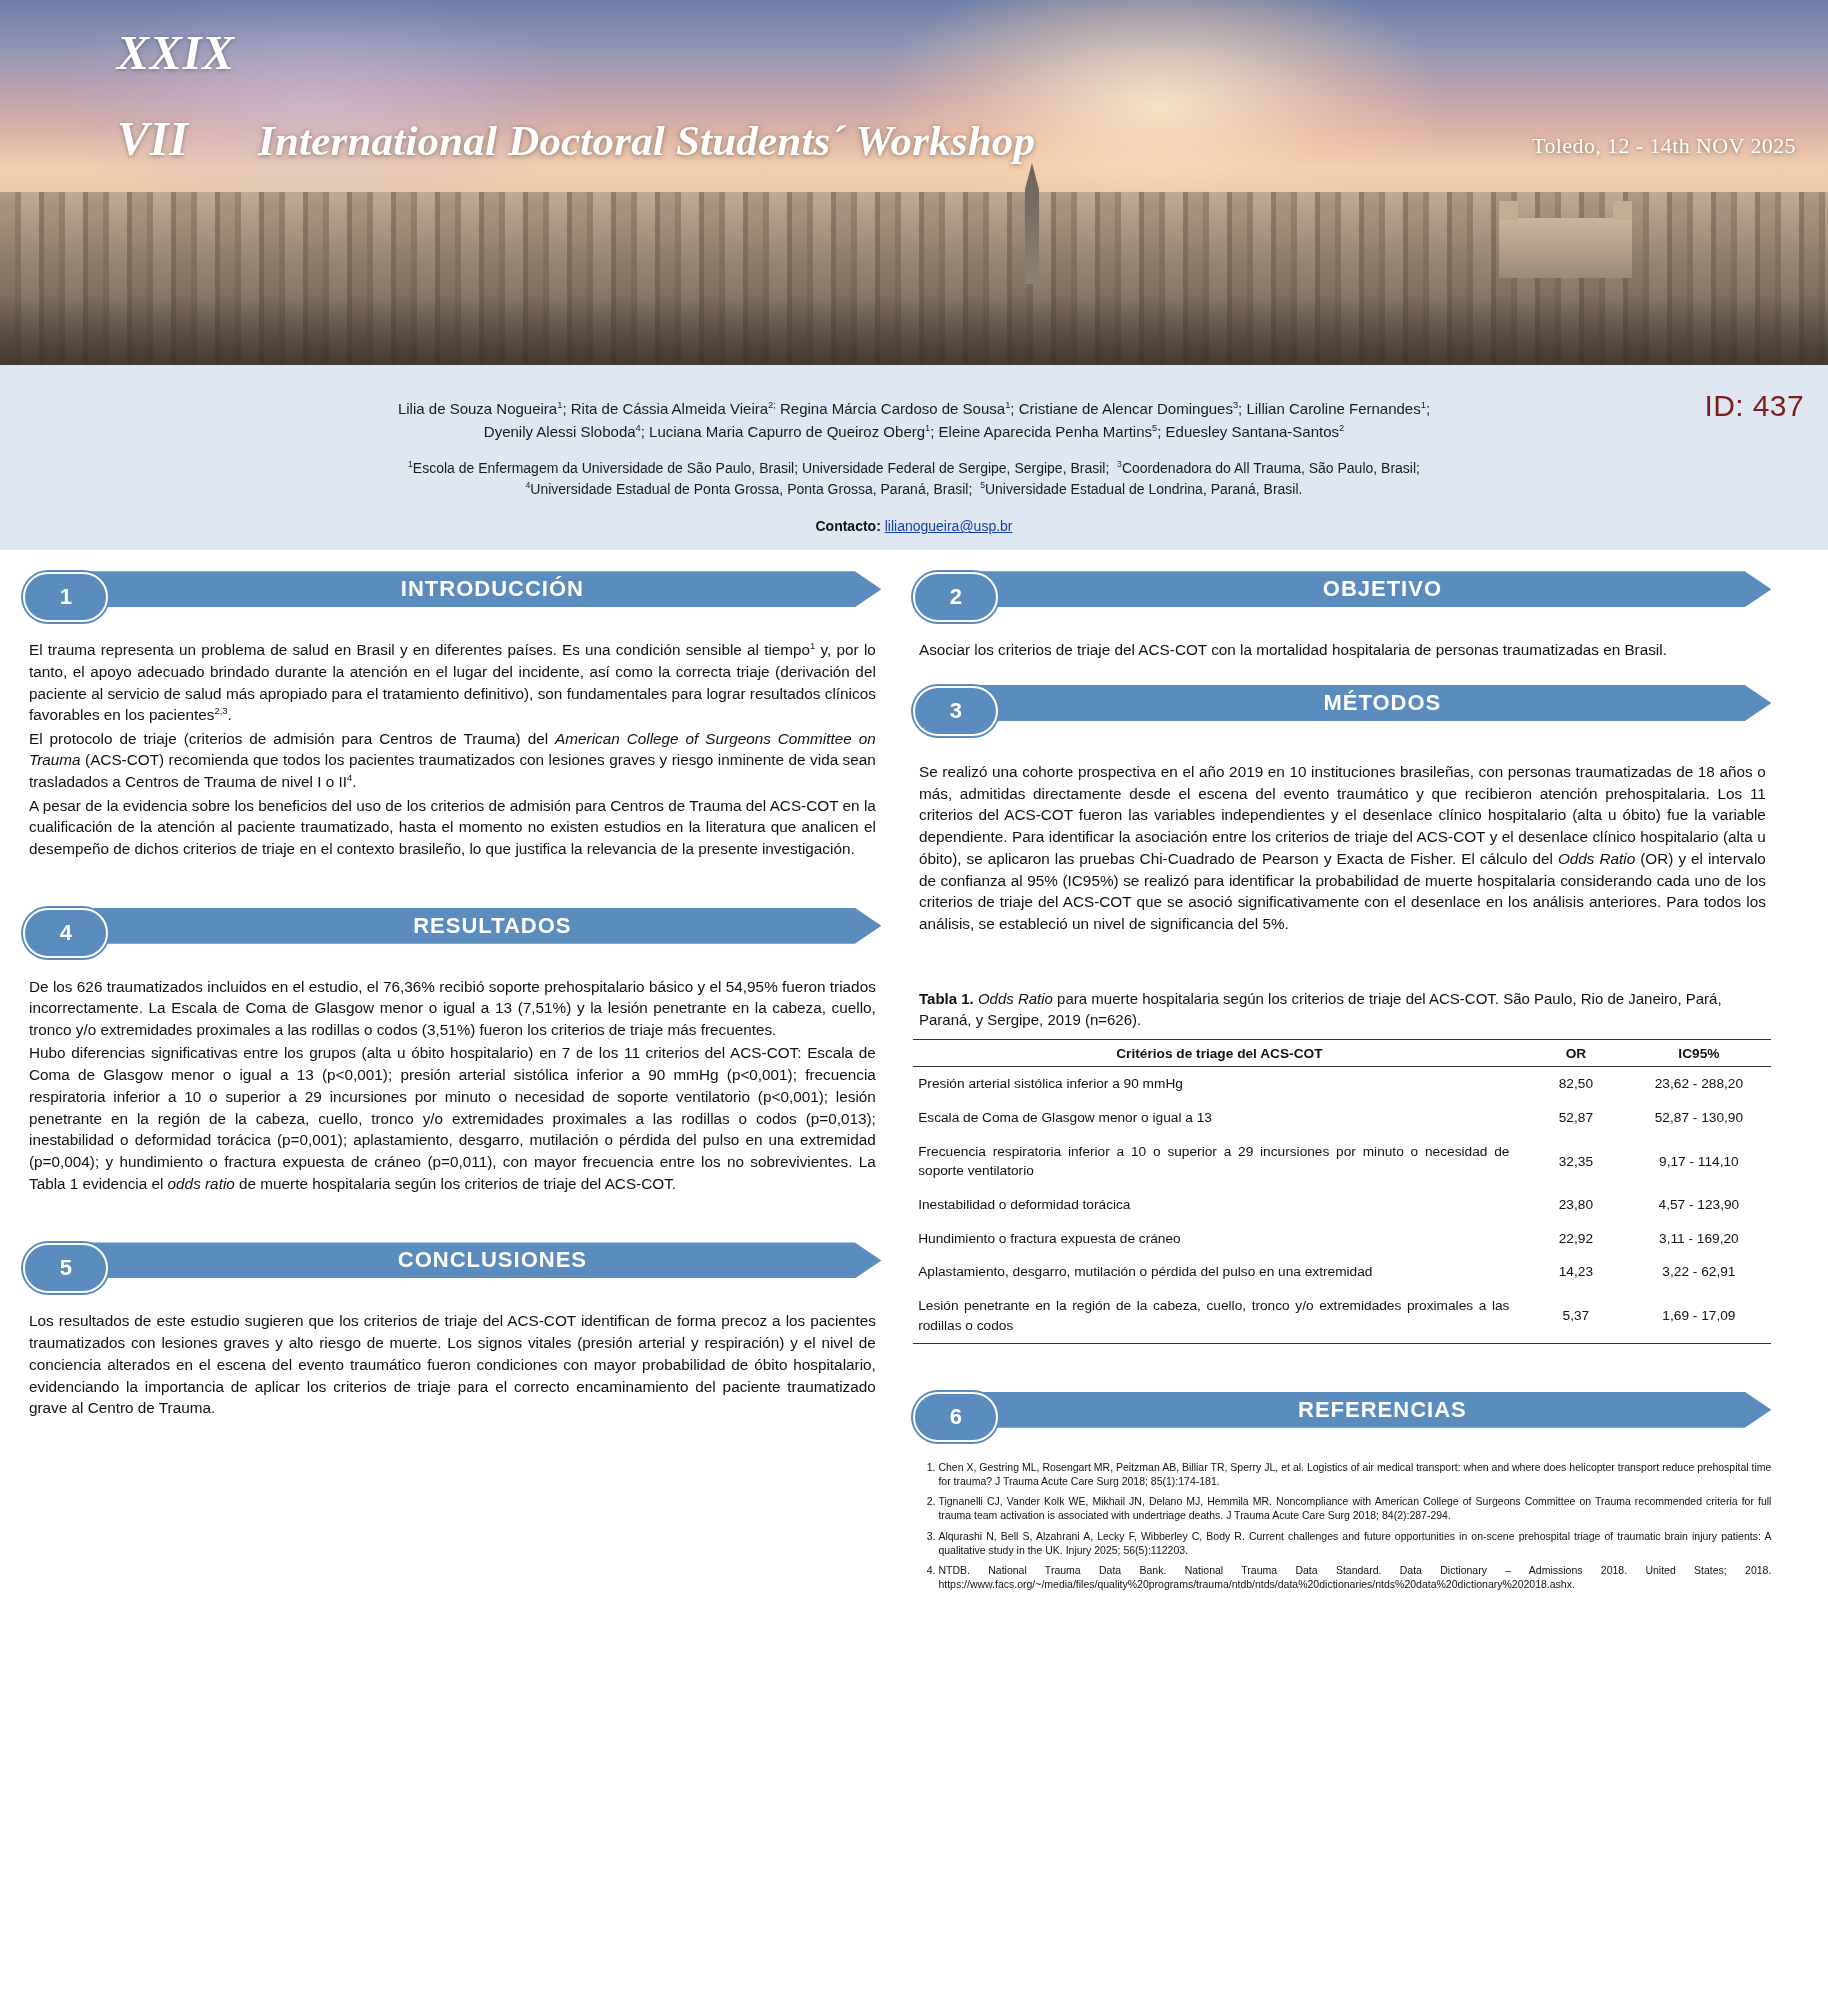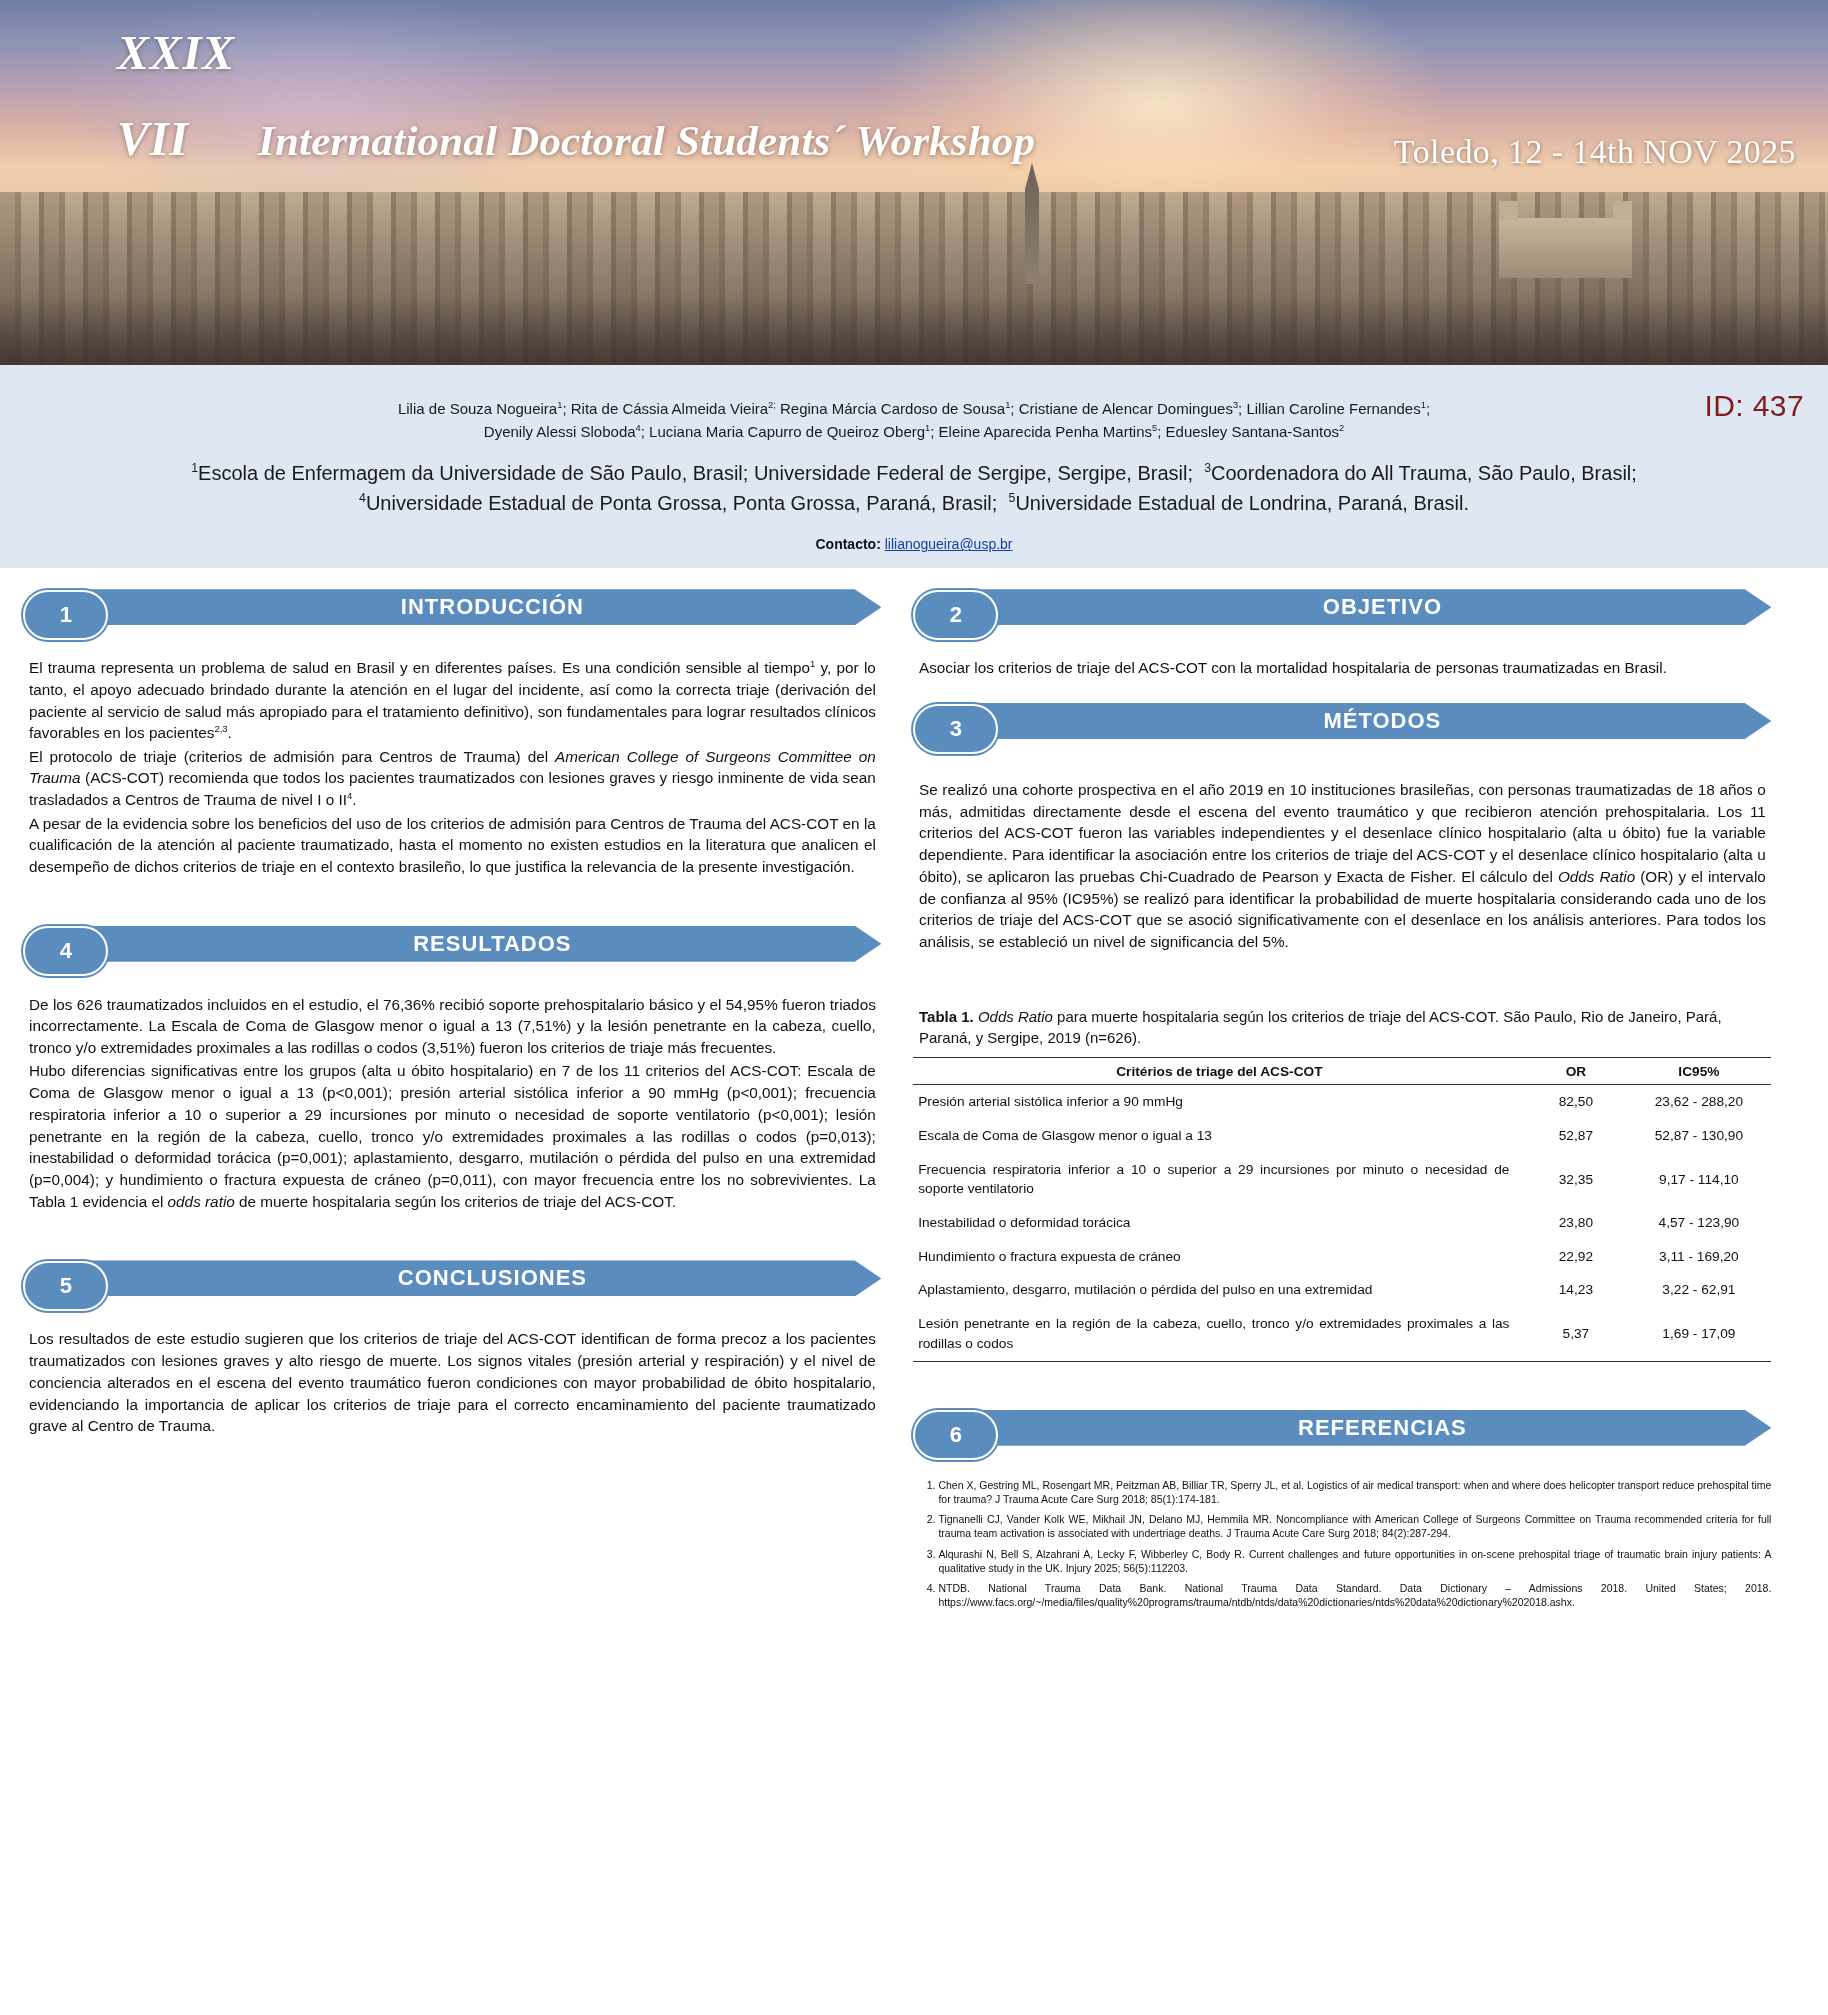--- a/index.html
+++ b/index.html
@@ -100,21 +100,21 @@
     font-style: italic;
     color: #ffffff;
     font-size: 43px;
     letter-spacing: 0.2px;
     text-shadow: 0 1.2px 4.8px rgba(60,40,30,0.5);
   }
   .dates {
     position: absolute;
     right: 32px; top: 133px;
     font-family: "Liberation Serif", serif;
-    font-size: 34px;
+    font-size: 22px;
     color: #ffffff;
     letter-spacing: 0.4px;
     text-shadow: 0 1.2px 4px rgba(60,40,30,0.55);
   }
 
   
   .header {
     background: #dfe7f3;
     padding: 12px 24px 16px 24px;
     position: relative;
@@ -139,21 +139,21 @@
   .authors {
     margin-top: 21px;
     text-align: center;
     font-size: 15px;
     line-height: 1.5;
     color: #1a1a1a;
   }
   .affils {
     margin-top: 15.3px;
     text-align: center;
-    font-size: 20px;
+    font-size: 14px;
     line-height: 1.5;
     color: #1a1a1a;
   }
   .contact {
     margin-top: 18px;
     text-align: center;
     font-size: 14px;
   }
   .contact b { color: #111; }
   .contact a { color: #1340a8; text-decoration: underline; }

